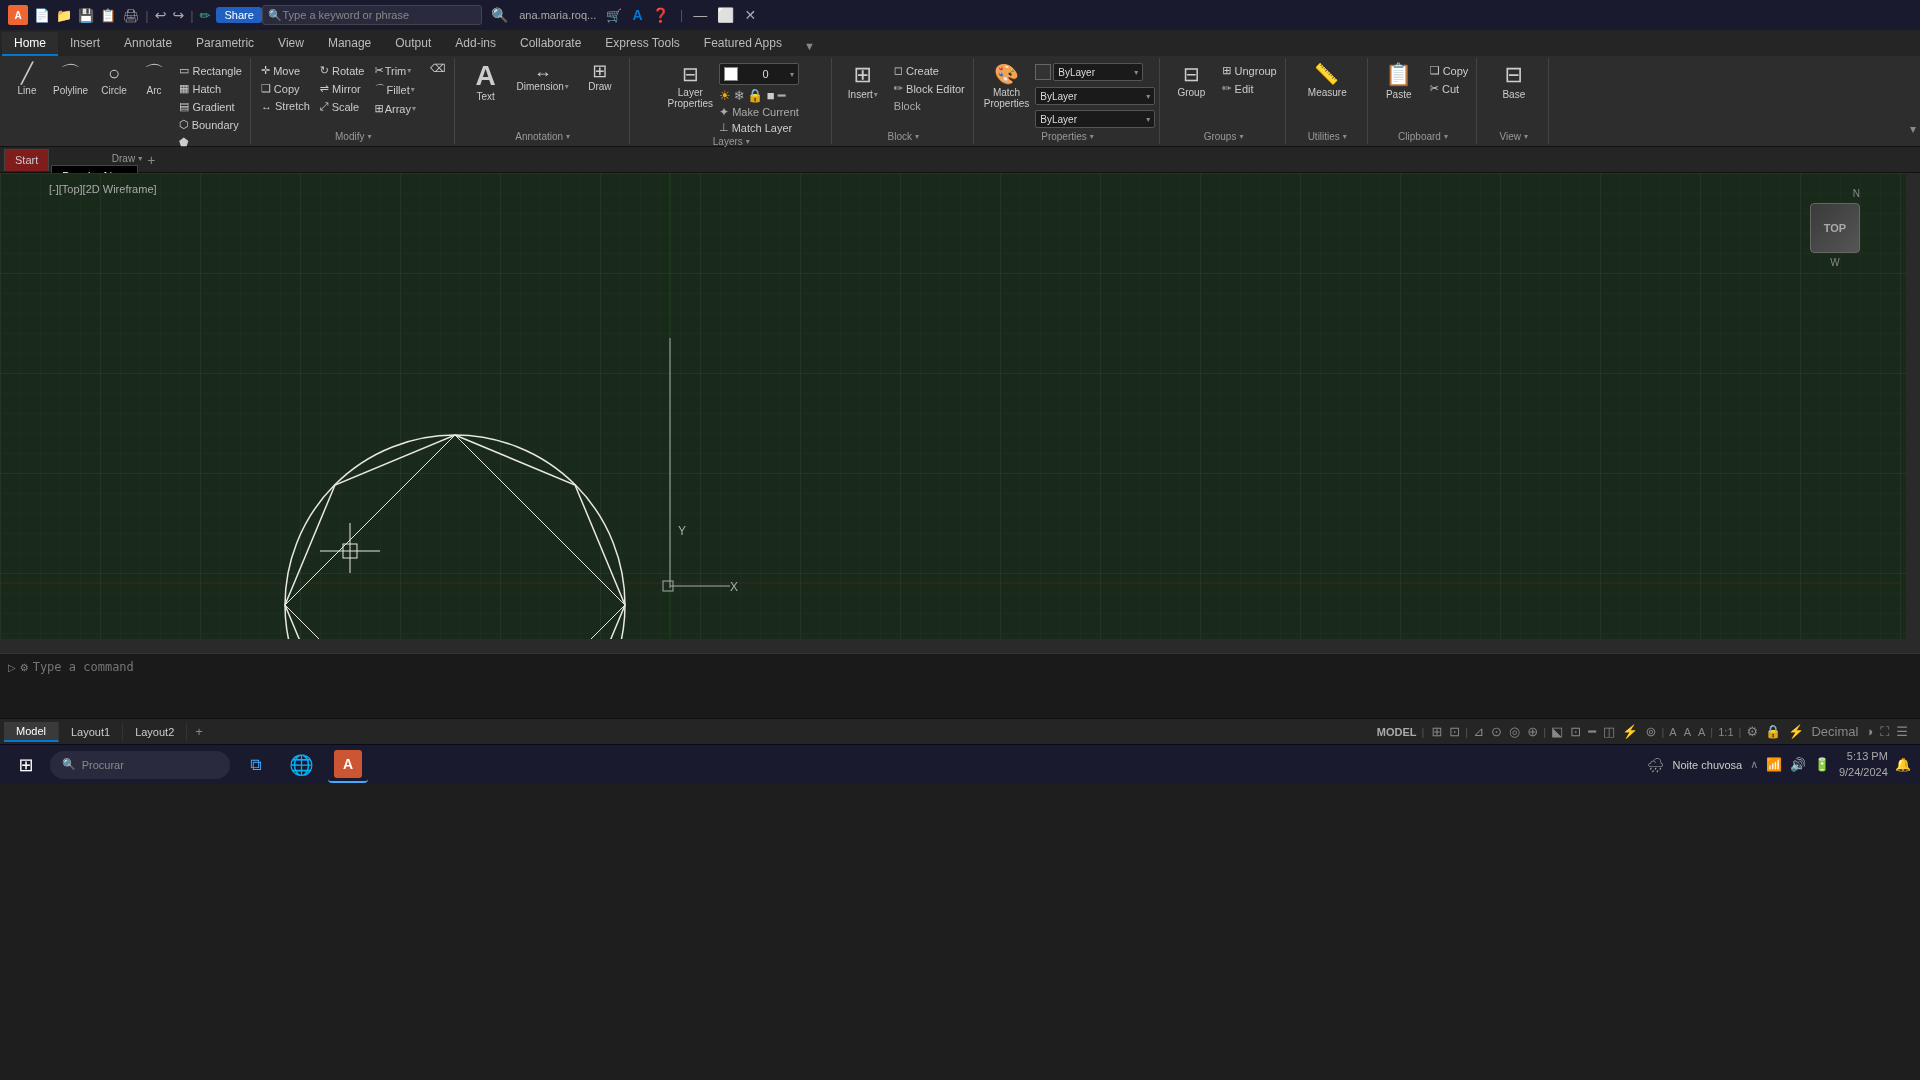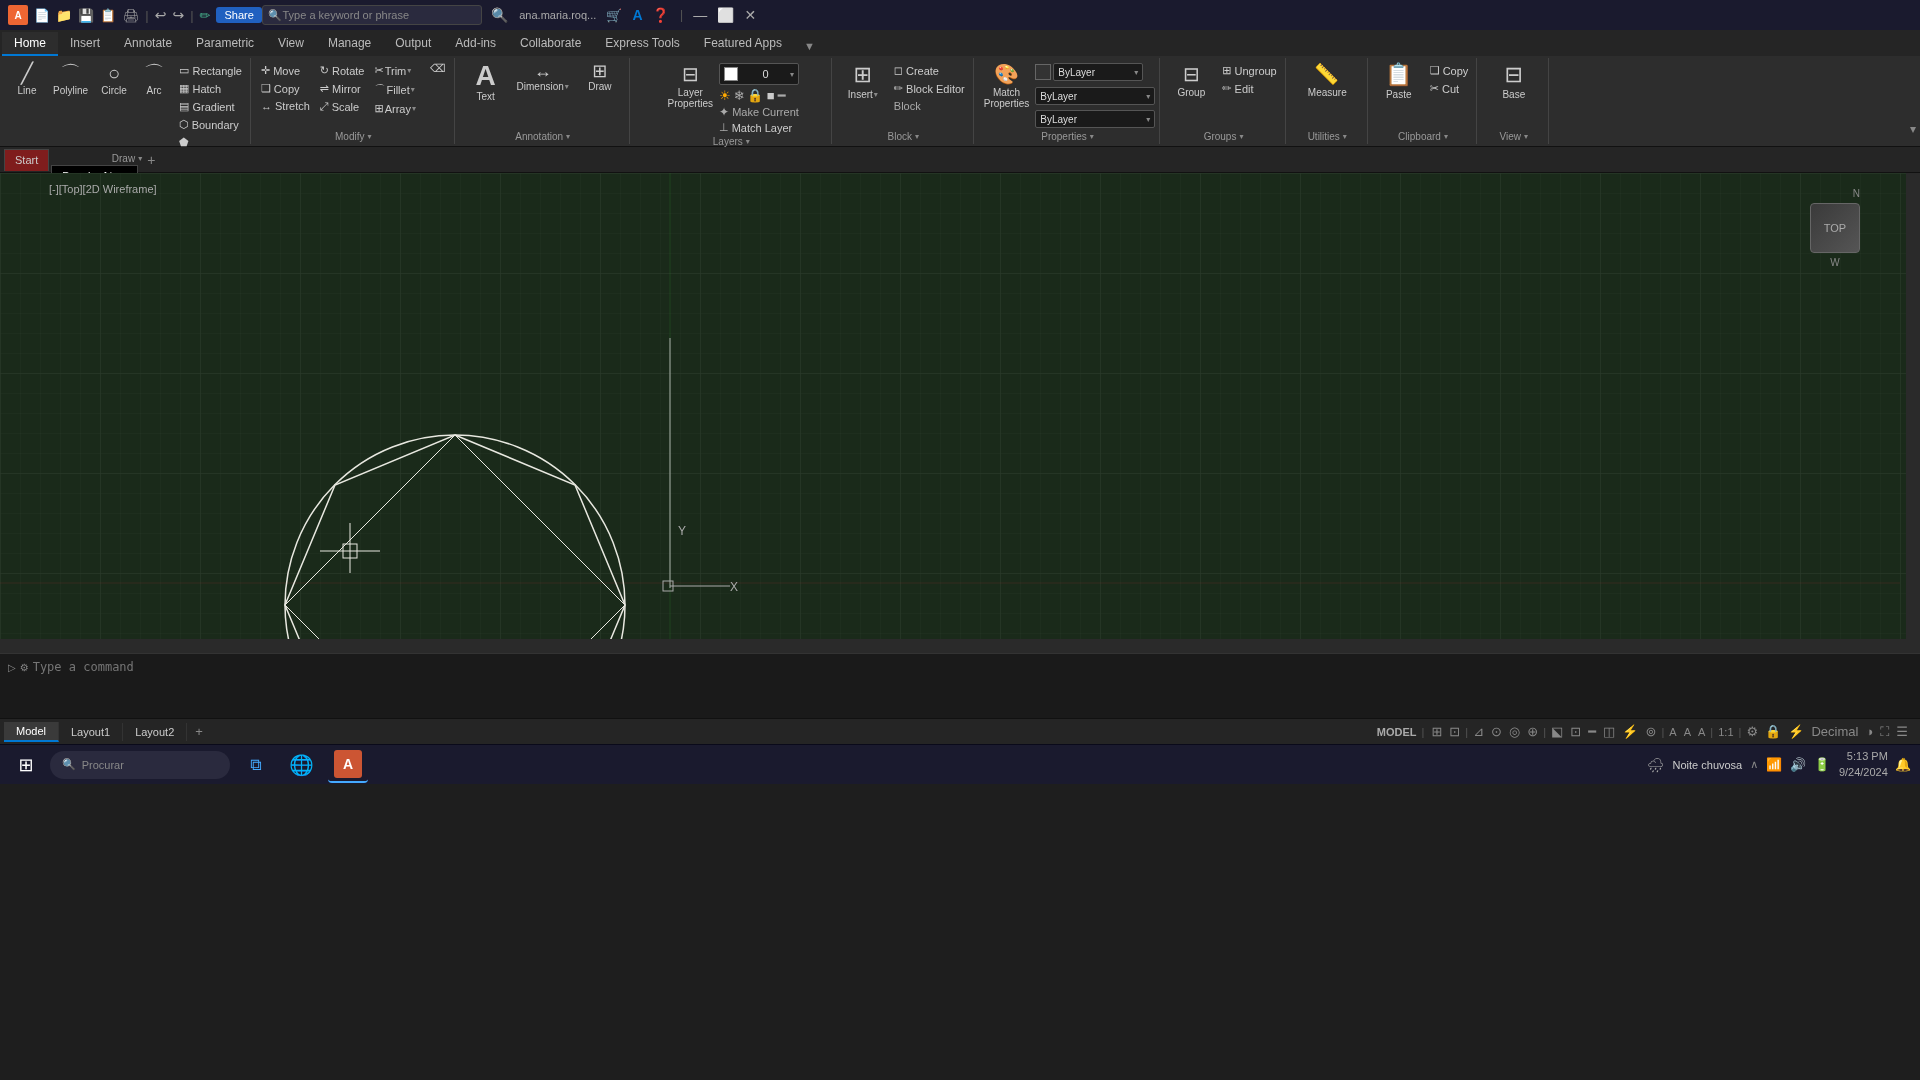--- a/index.html
+++ b/index.html
@@ -174,21 +174,21 @@
       width: 50px;
       height: 50px;
       background: linear-gradient(135deg, #3a3a3a, #555);
       border: 1px solid #666;
       border-radius: 4px;
       display: flex;
       align-items: center;
       justify-content: center;
       color: #aaa;
       font-size: 11px;
-      font-weight: normal;
+      font-weight: bold;
       cursor: pointer;
     }
 
     #view-label {
       position: absolute;
       top: 10px;
       left: 10px;
       color: #aaa;
       font-size: 11px;
       margin-left: 39px;

